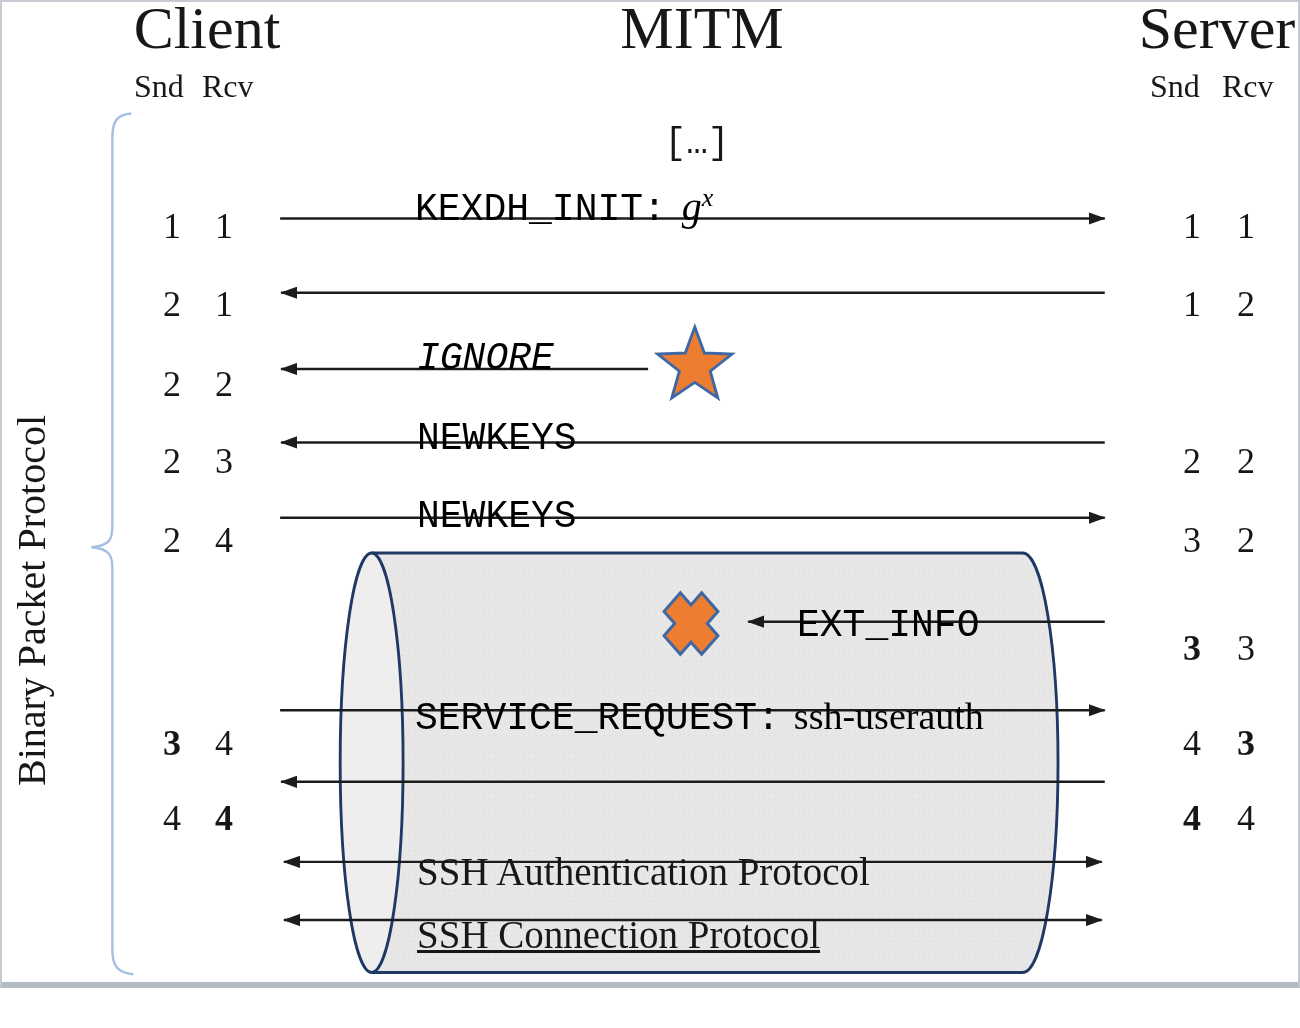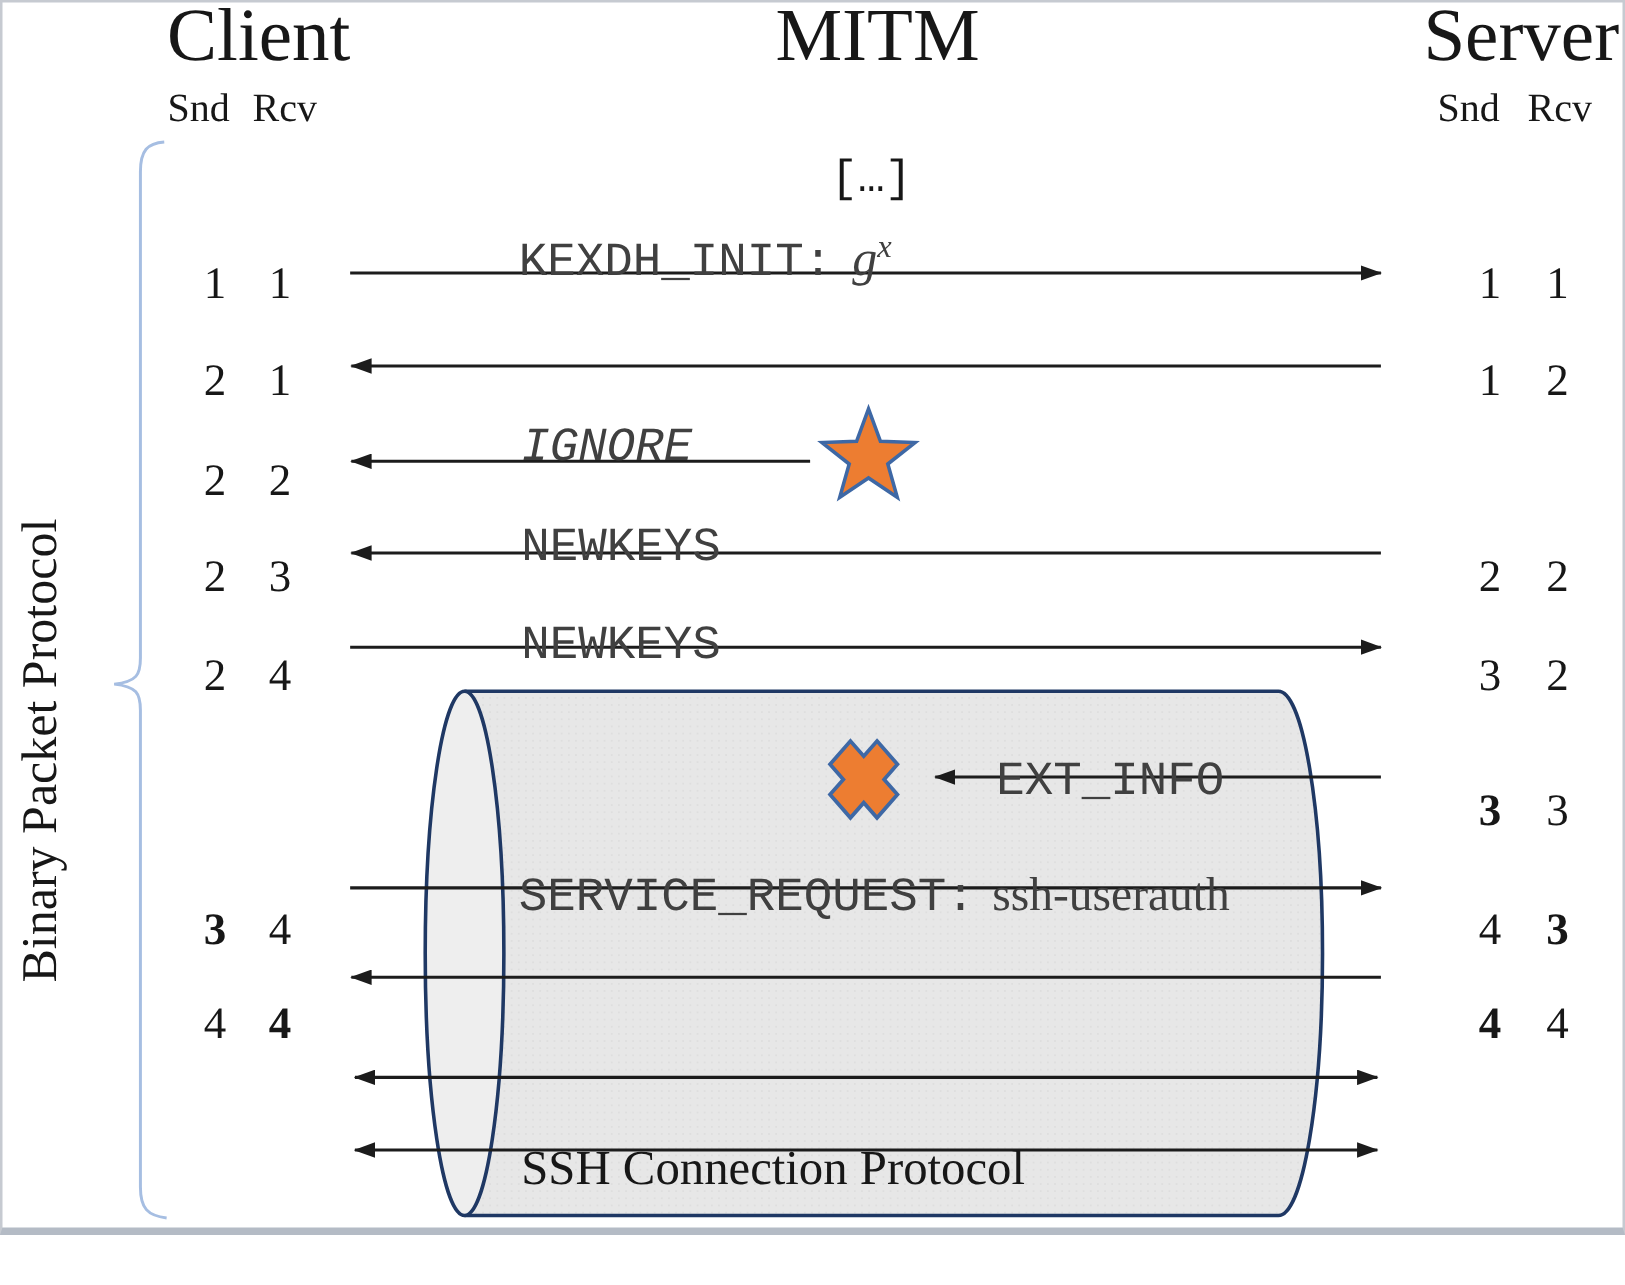--- a/index.html
+++ b/index.html
@@ -8,21 +8,21 @@
     background:#ffffff;border:2px solid #c6cad1;border-bottom:6px solid #b4bbc5;
     overflow:hidden;font-family:"Liberation Serif",serif;color:#171717;
   }
   #layer-svg{position:absolute;left:0;top:0;width:100%;height:100%;}
   .t{position:absolute;white-space:nowrap;color:#171717;line-height:1.1;}
   .mono{font-family:"Liberation Mono","DejaVu Sans Mono",monospace;}
   .title{font-size:60px;text-align:center;line-height:1;}
   .colhead{font-size:32px;text-align:left;}
   .num{font-size:36px;width:44px;text-align:center;font-family:"Liberation Serif",serif;}
   .b{font-weight:bold;}
-  .msg{font-size:38px;font-family:"Liberation Mono","DejaVu Sans Mono",monospace;color:#404040;}
+  .msg{font-size:38px;font-family:"Liberation Mono","DejaVu Sans Mono",monospace;color:#000000;}
   .arg{font-family:"Liberation Serif",serif;font-style:italic;font-size:40px;margin-left:16px;}
   .arg sup{font-size:26px;line-height:0;}
   .arg sub{font-size:26px;line-height:0;}
   .argplain{font-family:"Liberation Serif",serif;font-size:38px;margin-left:14px;}
   .proto{font-size:39px;font-family:"Liberation Serif",serif;}
   .ellipsis{font-size:36px;text-align:center;}
   .vlabel{
     writing-mode:vertical-rl;transform:rotate(180deg);
     font-size:40px;text-align:center;font-family:"Liberation Serif",serif;
   }
@@ -86,21 +86,22 @@
   <div class="t msg" style="left:415px;top:336px;font-style:italic;">IGNORE</div>
   <div class="t msg" style="left:415px;top:416px;">NEWKEYS</div>
   <div class="t msg" style="left:415px;top:494px;">NEWKEYS</div>
   <div class="t msg" style="left:795px;top:603px;">EXT_INFO</div>
 
   <div class="t msg" style="left:413px;top:694px;">
     <span>SERVICE_REQUEST:</span><span class="argplain">ssh-userauth</span>
   </div>
 
 
-  <div class="t proto" style="left:415px;top:912px;">SSH Connection Protocol</div>
+  <div class="t proto" style="left:415px;top:849px;">SSH Authentication Protocol</div>
+  <div class="t proto" style="left:415px;top:912px;text-decoration:underline;">SSH Connection Protocol</div>
 
   <div class="t num" style="left:148px;top:205px;">1</div>
   <div class="t num" style="left:200px;top:205px;">1</div>
   <div class="t num" style="left:148px;top:283px;">2</div>
   <div class="t num" style="left:200px;top:283px;">1</div>
   <div class="t num" style="left:148px;top:363px;">2</div>
   <div class="t num" style="left:200px;top:363px;">2</div>
   <div class="t num" style="left:148px;top:440px;">2</div>
   <div class="t num" style="left:200px;top:440px;">3</div>
   <div class="t num" style="left:148px;top:519px;">2</div>

